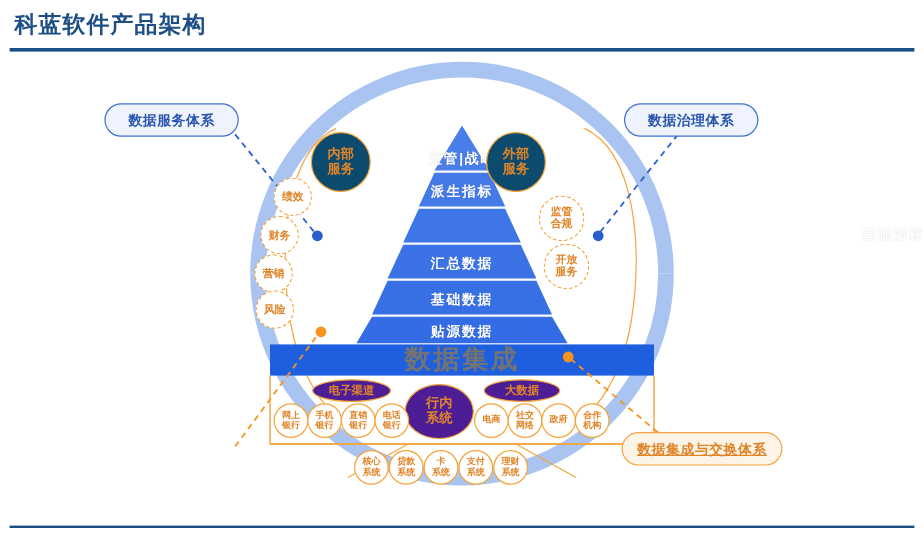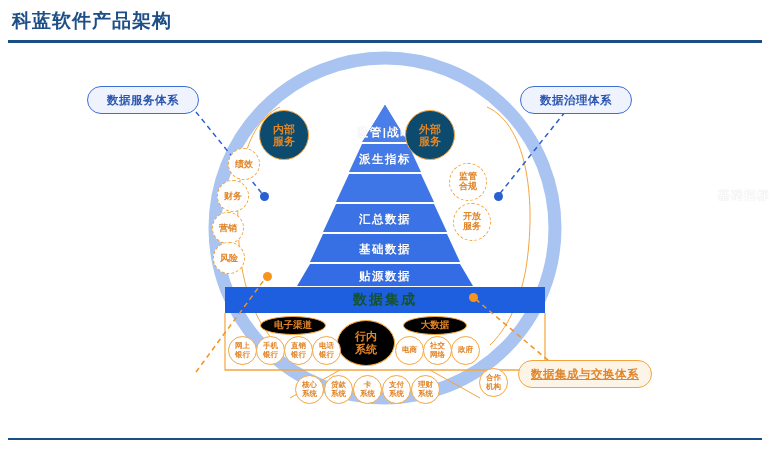--- a/index.html
+++ b/index.html
@@ -28,35 +28,35 @@
 
   
   .pyr-label{
     position:absolute;color:#ffffff;font-size:11.5px;font-weight:bold;
     width:100%;text-align:center;letter-spacing:1.5px;
     text-shadow:0 0 1px rgba(0,0,0,.18);
   }
   .di-label{
     position:absolute;left:0;top:0;width:100%;height:100%;
     display:flex;align-items:center;justify-content:center;
-    color:#14532d;font-size:14px;font-weight:bold;letter-spacing:2px;border-radius:12px;
+    color:#737373;font-size:22px;font-weight:bold;letter-spacing:2px;border-radius:12px;
   }
 
   
   .ocirc{
     position:absolute;border:1px solid #f5a43c;border-radius:50%;
     background:#0c4a6e;color:#e08529;
     display:flex;align-items:center;justify-content:center;
     text-align:center;line-height:1.12;font-weight:bold;
   }
   .ocirc.plain{background:#ffffff;}
   .ocirc.dotted{border-style:dashed;border-width:1px;background:#ffffff;}
   .oell{
     position:absolute;border:1px solid #f5a43c;border-radius:50%;
-    background:#000000;color:#e08529;font-weight:bold;
+    background:#4c1d95;color:#e08529;font-weight:bold;
     display:flex;align-items:center;justify-content:center;text-align:center;
   }
 
   
   .callout{
     position:absolute;border-radius:14px;
     display:flex;align-items:center;justify-content:center;
     font-size:11.5px;font-weight:bold;letter-spacing:.5px;white-space:nowrap;
   }
   .callout.blue{border:1.4px solid #3b6fd4;background:#eef3fd;color:#2b56ad;}
@@ -193,21 +193,21 @@
 
   <div class="ocirc plain" style="left:395px;top:336px;width:27px;height:27px;font-size:7.5px;">
     <div><span>电商</span></div>
   </div>
   <div class="ocirc plain" style="left:423px;top:336px;width:27px;height:27px;font-size:7.5px;">
     <div><span>社交</span><br><span>网络</span></div>
   </div>
   <div class="ocirc plain" style="left:451px;top:336px;width:27px;height:27px;font-size:7.5px;">
     <div><span>政府</span></div>
   </div>
-  <div class="ocirc plain" style="left:479px;top:336px;width:27px;height:27px;font-size:7.5px;margin-top:32px;">
+  <div class="ocirc plain" style="left:479px;top:336px;width:27px;height:27px;font-size:7.5px;">
     <div><span>合作</span><br><span>机构</span></div>
   </div>
 
   <div class="ocirc plain" style="left:295px;top:375px;width:27px;height:27px;font-size:7.5px;">
     <div><span>核心</span><br><span>系统</span></div>
   </div>
   <div class="ocirc plain" style="left:324px;top:375px;width:27px;height:27px;font-size:7.5px;">
     <div><span>贷款</span><br><span>系统</span></div>
   </div>
   <div class="ocirc plain" style="left:353px;top:375px;width:27px;height:27px;font-size:7.5px;">

